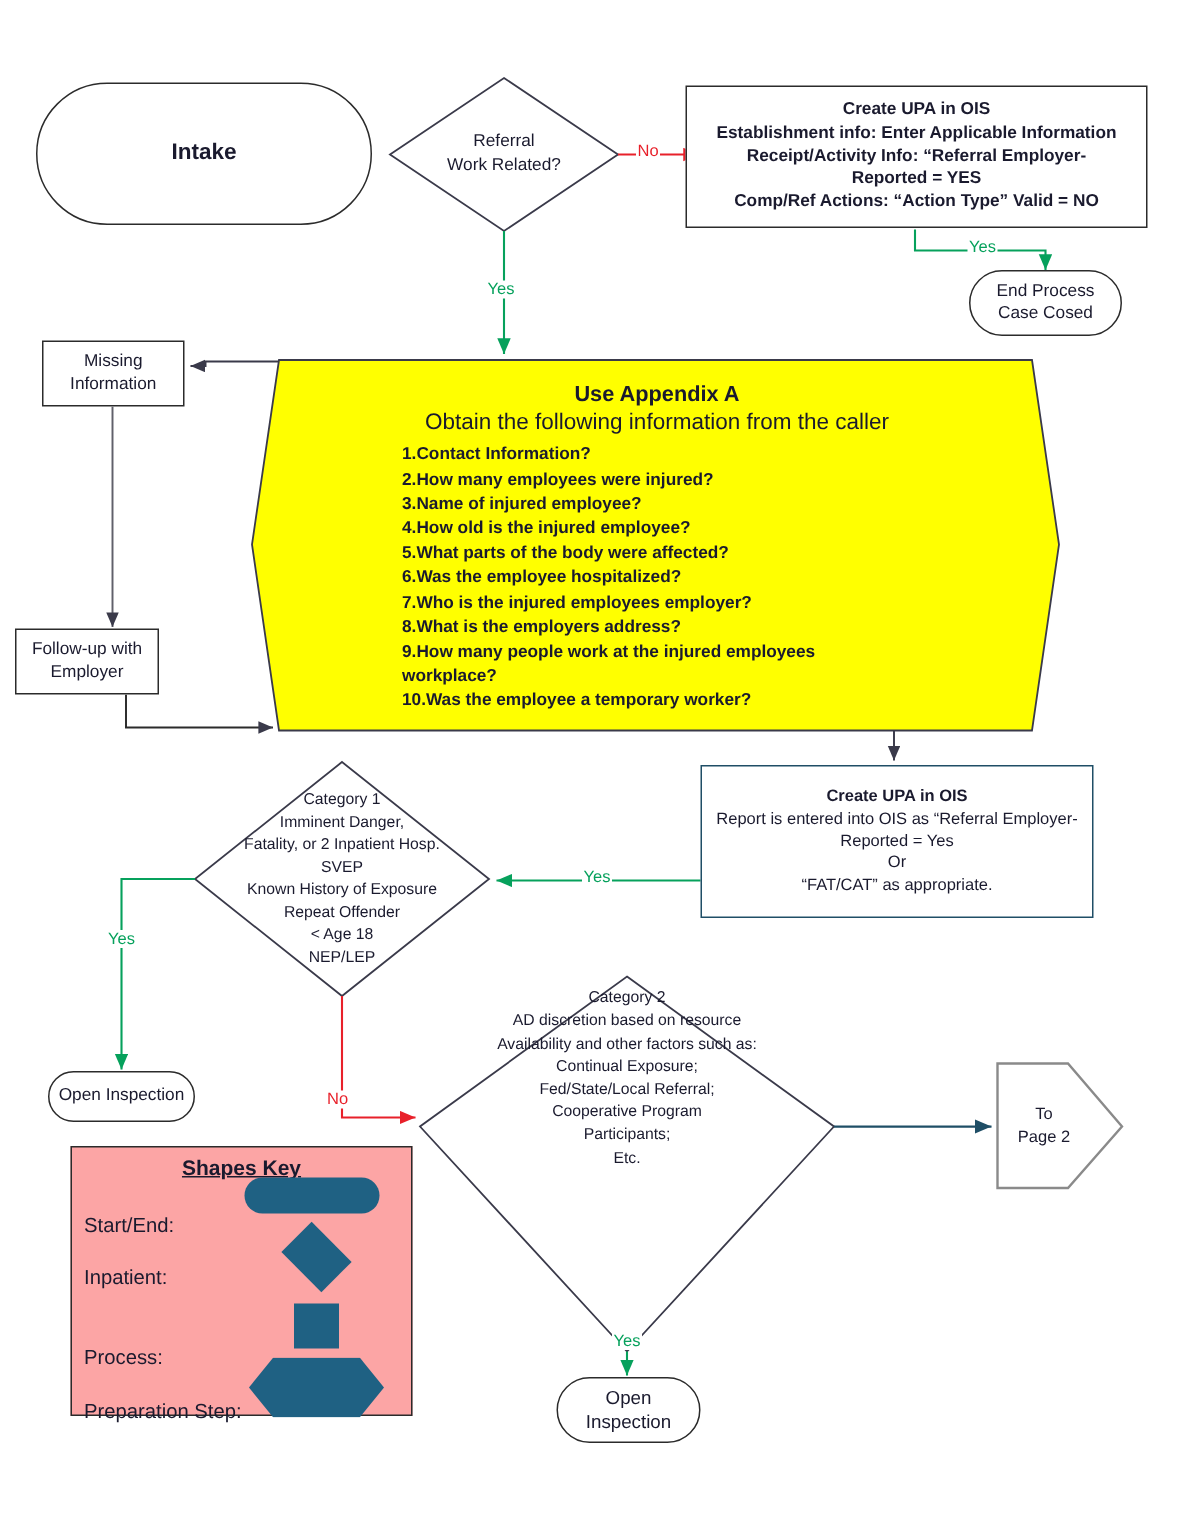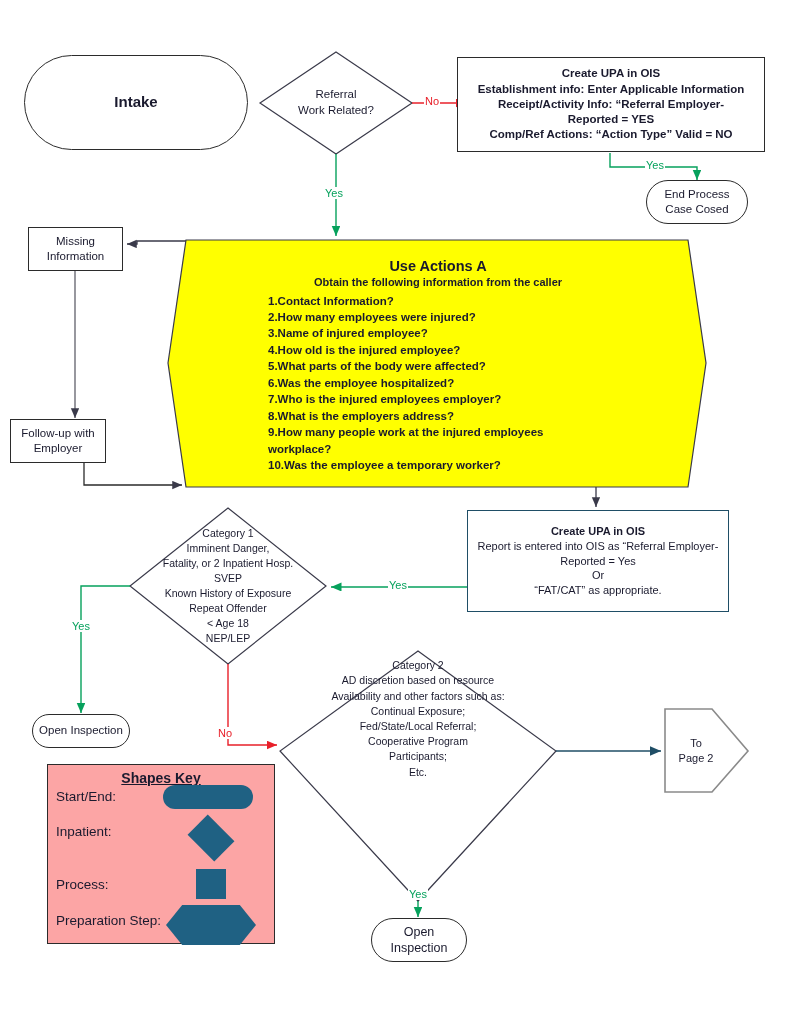--- a/index.html
+++ b/index.html
@@ -85,22 +85,22 @@
     margin: 0 auto;
     width: 340px;
   }
   .appendix-title {
     font-size: 14.5px;
     font-weight: bold;
     text-align: center;
     margin-bottom: 2px;
   }
   .appendix-sub {
-    font-size: 11px;
-    font-weight: bold;
+    font-size: 15px;
+    font-weight: normal;
     text-align: center;
     margin-bottom: 5px;
   }
 
   
   .key-box {
     position: absolute;
     border: 1.2px solid #2b2b2b;
     background: #fca5a5;
     box-sizing: border-box;
@@ -111,21 +111,21 @@
     font-size: 14px;
     text-decoration: underline;
     margin-top: 5px;
   }
   .key-row {
     position: absolute;
     display: flex;
     align-items: center;
     font-size: 13.5px;
   }
-  .key-label { white-space: nowrap; }
+  .key-label { white-space: nowrap; margin-top: 20px; }
   .key-swatch { position: absolute; }
   .sw-stadium {
     width: 90px; height: 24px;
     background: #1f6183;
     border-radius: 999px;
   }
   .sw-diamond {
     width: 46px; height: 46px;
     background: #1f6183;
     transform: rotate(45deg) scale(0.82, 0.62);
@@ -256,21 +256,21 @@
 
   <div class="node process" style="left:10px; top:419px; width:96px; height:44px;">
     <div class="txt" style="font-size:11.5px; line-height:1.32;">
       <div>Follow-up with</div>
       <div>Employer</div>
     </div>
   </div>
 
   <div class="shape-text" style="left:188px; top:258px; width:500px; height:215px;">
     <div class="txt">
-      <div class="appendix-title">Use Actions A</div>
+      <div class="appendix-title">Use Appendix A</div>
       <div class="appendix-sub">Obtain the following information from the caller</div>
       <div class="appendix-list">
         <div>1.Contact Information?</div>
         <div>2.How many employees were injured?</div>
         <div>3.Name of injured employee?</div>
         <div>4.How old is the injured employee?</div>
         <div>5.What parts of the body were affected?</div>
         <div>6.Was the employee hospitalized?</div>
         <div>7.Who is the injured employees employer?</div>
         <div>8.What is the employers address?</div>

